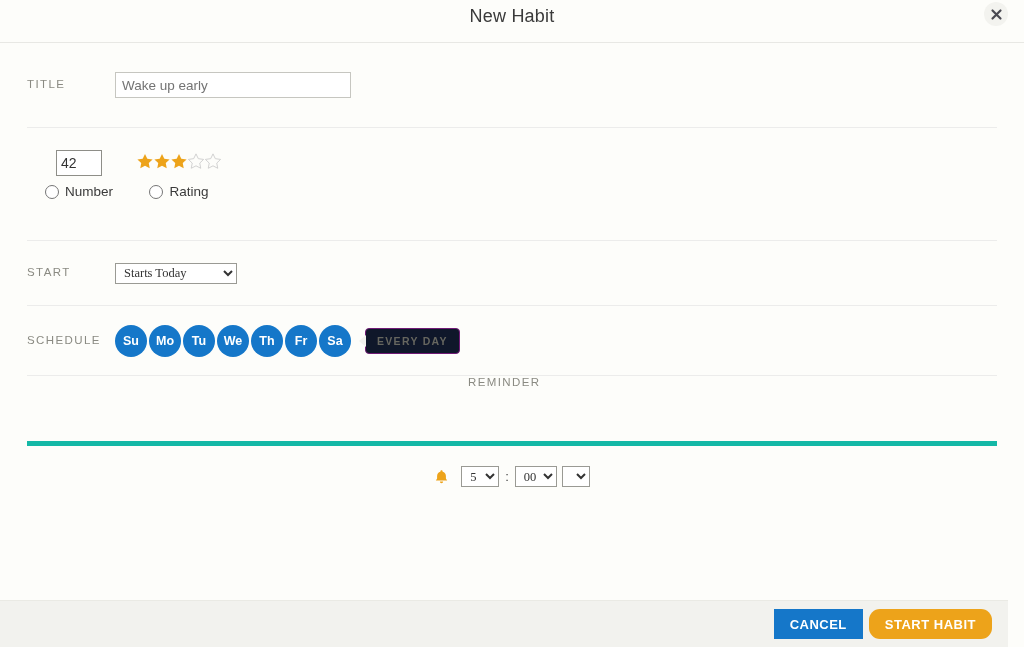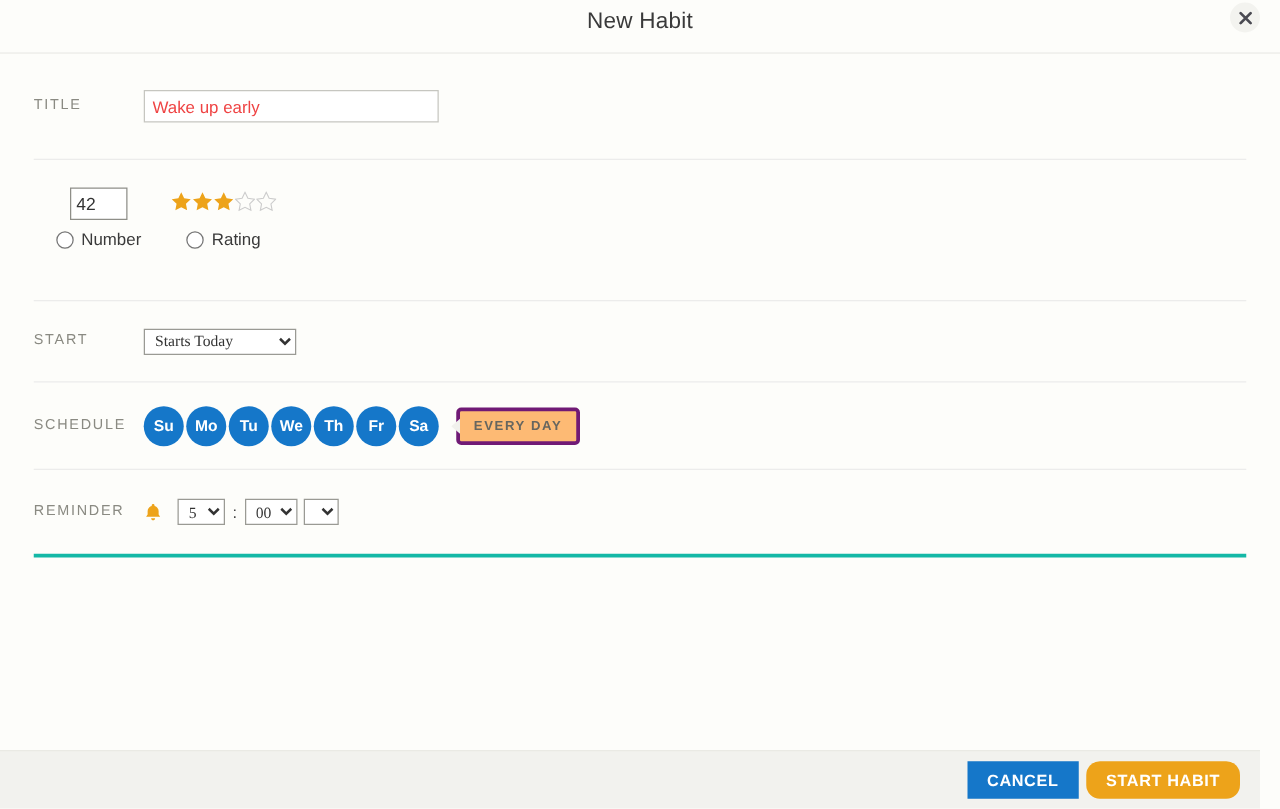--- a/index.html
+++ b/index.html
@@ -59,21 +59,21 @@
   }
 
   .form-row {
     position: relative;
     margin: 0 27px;
     border-bottom: 1px solid #ececeb;
     display: flex;
     align-items: flex-end;
     box-sizing: border-box;
   }
-  .form-row.last { border-bottom: 3px solid #14b8a6; }
+  .form-row.last { border-bottom: 5px solid #14b8a6; flex-direction: column; }
 
   .row-label {
     width: 88px;
     flex: 0 0 88px;
     font-size: 11.5px;
     letter-spacing: 1.4px;
     color: #8a8a82;
     font-weight: 400;
     padding-bottom: 2px;
   }
@@ -87,21 +87,21 @@
   
   .row-title { height: 85px; align-items: center; }
   .title-input {
     width: 236px;
     height: 26px;
     box-sizing: border-box;
     border: 1px solid #c6c6c0;
     background: #fff;
     font-family: "Liberation Sans", sans-serif;
     font-size: 13.5px;
-    color: #ef4444;
+    color: #737373;
     padding: 0 6px;
     outline: none;
     border-radius: 0;
   }
 
   
   .row-type { height: 113px; align-items: flex-start; }
   .row-type .row-label { padding-top: 76px; padding-bottom: 0; }
   .type-options {
     display: flex;
@@ -195,22 +195,22 @@
     display: flex;
     align-items: center;
     justify-content: center;
     margin-right: 2px;
     cursor: pointer;
     user-select: none;
   }
   .everyday-badge {
     position: relative;
     margin-left: 12px;
-    background: #fdba74;
-    border: 3px solid #701a75;
+    background: #0f172a;
+    border: 1px solid #701a75;
     border-radius: 4px;
     padding: 6px 11px;
     font-size: 10.5px;
     letter-spacing: 1.3px;
     color: #66665f;
     font-weight: bold;
     white-space: nowrap;
   }
   .everyday-badge::before {
     content: "";

